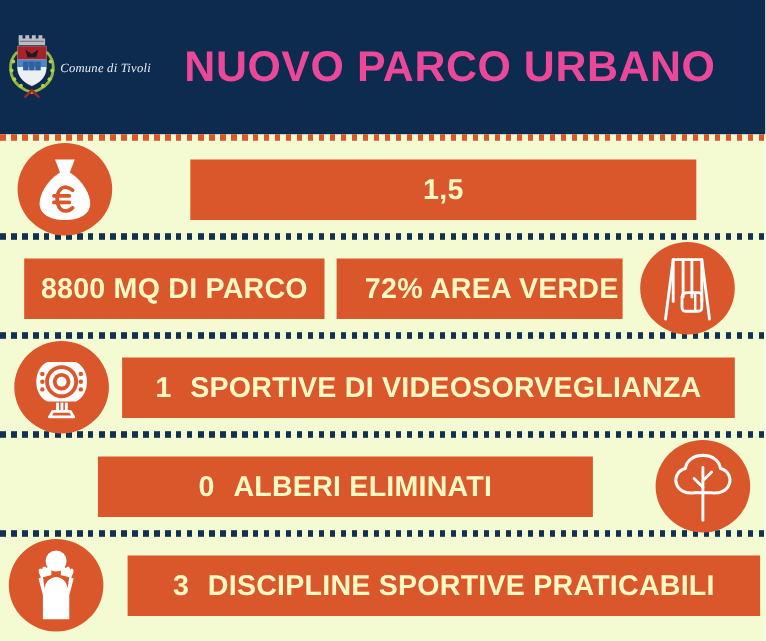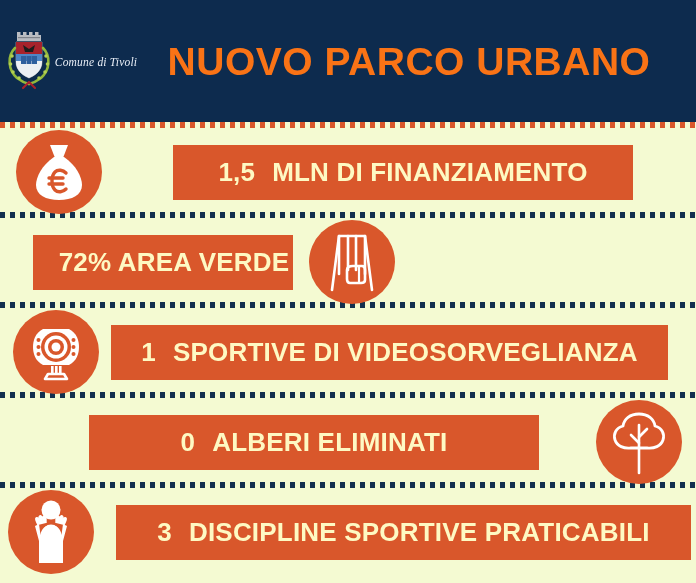--- a/index.html
+++ b/index.html
@@ -51,21 +51,21 @@
     letter-spacing: 0.2px;
     margin-top: 2px;
     white-space: nowrap;
   }
   .title-block {
     flex: 1 1 auto;
     padding-right: 18px;
     text-align: center;
   }
   .title-line {
-    color: #f97316;
+    color: #ec4899;
     font-weight: bold;
     font-size: 39px;
     line-height: 45px;
     letter-spacing: 0.5px;
     white-space: nowrap;
   }
 
   
   .divider {
     position: absolute;
@@ -221,25 +221,27 @@
         <path d="M24 16 C12 24 6 36 6 44 C6 54 16 59 29 59 C42 59 52 54 52 44 C52 36 46 24 34 16 Z" fill="#ffffff"></path>
         <g fill="none" stroke="#d9572b" stroke-width="3.4" stroke-linecap="round">
           <path d="M36 32 C33 29 28 28 25 31 C21 35 21 45 25 49 C28 52 33 51 36 48"></path>
           <path d="M19 37 H33"></path>
           <path d="M19 43 H33"></path>
         </g>
       </svg>
     </div>
     <div class="bar">
       <span class="value">1,5</span>
-      <span class="label">MLN DI FINANZIAMENTO</span>
     </div>
   </div>
 
   <div class="row" id="row-area">
+    <div class="bar single mq">
+      <span class="label">8800 MQ DI PARCO</span>
+    </div>
     <div class="bar single green">
       <span class="label">72% AREA VERDE</span>
     </div>
     <div class="icon-badge">
       <svg width="62" height="64" viewBox="0 0 62 64" xmlns="http://www.w3.org/2000/svg">
         <g fill="none" stroke="#ffffff" stroke-width="2.6" stroke-linecap="round" stroke-linejoin="round">
           <path d="M11 60 L18 6 L44 6 L51 60"></path>
           <path d="M18 6 L18 44"></path>
           <path d="M27 6 L27 40"></path>
           <path d="M35 6 L35 40"></path>

